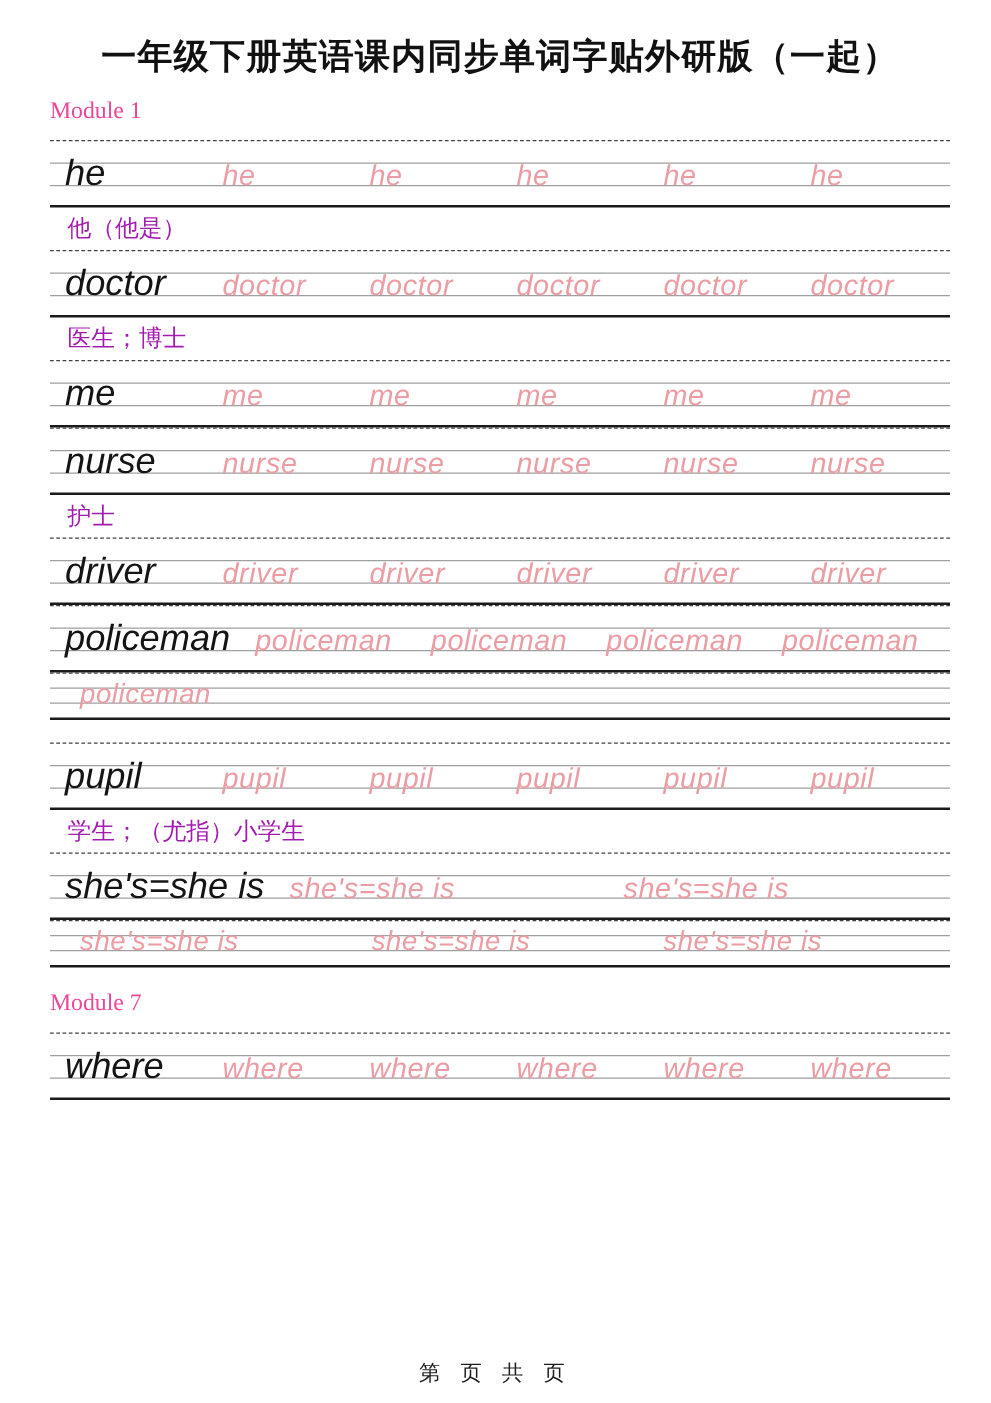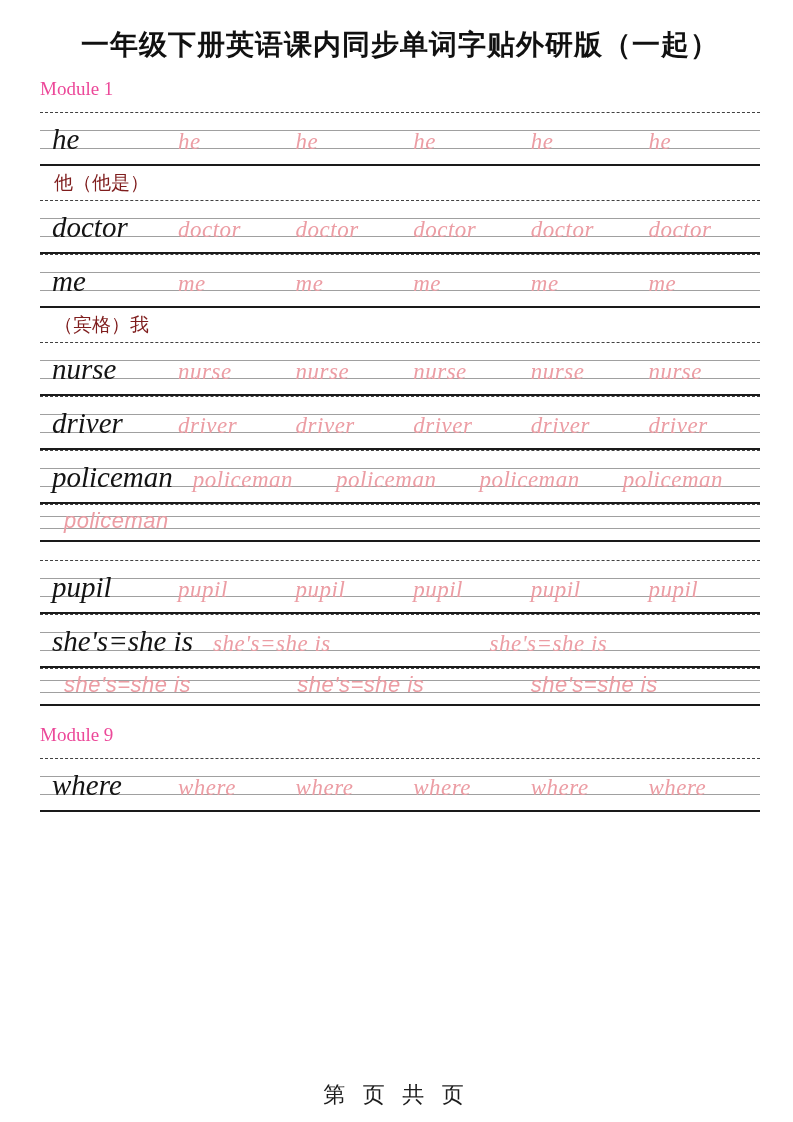--- a/index.html
+++ b/index.html
@@ -25,21 +25,21 @@
 
   .module-heading {
     font-family:"Liberation Serif", serif;
     font-size:19px;
     color:#ec4899;
     margin:4px 0 12px 0;
   }
 
   
   .practice-box, .extra-box { position:relative; width:100%; }
-  .practice-box { height:54px;font-family:Liberation Serif, serif; }
+  .practice-box { height:54px; }
   .extra-box { height:38px; margin-bottom:18px; }
 
   .gl { position:absolute; left:0; right:0; height:0; pointer-events:none; }
   .gl-top   { top:0;  border-top:1px dashed #414141; }
   .gl-bot   { bottom:0; height:2px; background:#1a1a1a; border:none; }
   .practice-box .gl-mid1 { top:18px; border-top:1px solid #a0a0a0; }
   .practice-box .gl-mid2 { top:36px; border-top:1px solid #a0a0a0; }
   .extra-box .gl-mid1 { top:12px; border-top:1px solid #a0a0a0; }
   .extra-box .gl-mid2 { top:24px; border-top:1px solid #a0a0a0; }
 
@@ -72,28 +72,28 @@
   .extra-box .word-pink { font-size:22px; }
   .extra-words .word-pink { flex:0 0 auto; padding-left:12px; }
   .extra-words.spread .word-pink { flex:1 1 0; }
 
   .meaning {
     height:34px;
     display:flex; align-items:center;
     padding-left:14px;
     font-family:"Liberation Serif", "DejaVu Serif", serif;
     font-size:19px;
-    color:#7f1d1d;
+    color:#a21caf;
   }
 
   .page-footer {
     position:absolute;
     bottom:12px; left:0; right:0;
     text-align:center;
-    font-size:22px;
+    font-size:17px;
     letter-spacing:6px;
     color:#1c1c1c;
     font-family:"Liberation Serif", "DejaVu Serif", serif;
   }
 </style>
 </head>
 <body>
 
 <div class="page">
   <div class="page-title">一年级下册英语课内同步单词字贴外研版（一起）</div>
@@ -125,55 +125,56 @@
       <div class="gl gl-bot"></div>
       <div class="words">
         <span class="word-black">doctor</span>
       <span class="word-pink">doctor</span>
             <span class="word-pink">doctor</span>
             <span class="word-pink">doctor</span>
             <span class="word-pink">doctor</span>
             <span class="word-pink">doctor</span>
           </div>
     </div>
+    <div class="meaning">医生；博士</div>
   </div>
 
   <div class="entry">
     <div class="practice-box">
       <div class="gl gl-top"></div>
       <div class="gl gl-mid1"></div>
       <div class="gl gl-mid2"></div>
       <div class="gl gl-bot"></div>
       <div class="words">
         <span class="word-black">me</span>
       <span class="word-pink">me</span>
             <span class="word-pink">me</span>
             <span class="word-pink">me</span>
             <span class="word-pink">me</span>
             <span class="word-pink">me</span>
           </div>
     </div>
-    <div class="meaning">（宾格）我</div>
   </div>
 
   <div class="entry">
     <div class="practice-box">
       <div class="gl gl-top"></div>
       <div class="gl gl-mid1"></div>
       <div class="gl gl-mid2"></div>
       <div class="gl gl-bot"></div>
       <div class="words">
         <span class="word-black">nurse</span>
       <span class="word-pink">nurse</span>
             <span class="word-pink">nurse</span>
             <span class="word-pink">nurse</span>
             <span class="word-pink">nurse</span>
             <span class="word-pink">nurse</span>
           </div>
     </div>
+    <div class="meaning">护士</div>
   </div>
 
   <div class="entry">
     <div class="practice-box">
       <div class="gl gl-top"></div>
       <div class="gl gl-mid1"></div>
       <div class="gl gl-mid2"></div>
       <div class="gl gl-bot"></div>
       <div class="words">
         <span class="word-black">driver</span>
@@ -220,20 +221,21 @@
       <div class="gl gl-bot"></div>
       <div class="words">
         <span class="word-black">pupil</span>
       <span class="word-pink">pupil</span>
             <span class="word-pink">pupil</span>
             <span class="word-pink">pupil</span>
             <span class="word-pink">pupil</span>
             <span class="word-pink">pupil</span>
           </div>
     </div>
+    <div class="meaning">学生；（尤指）小学生</div>
   </div>
 
   <div class="entry">
     <div class="practice-box">
       <div class="gl gl-top"></div>
       <div class="gl gl-mid1"></div>
       <div class="gl gl-mid2"></div>
       <div class="gl gl-bot"></div>
       <div class="words">
         <span class="word-black">she's=she is</span>
@@ -247,21 +249,21 @@
     <div class="gl gl-mid1"></div>
     <div class="gl gl-mid2"></div>
     <div class="gl gl-bot"></div>
     <div class="words extra-words spread">
             <span class="word-pink">she's=she is</span>
             <span class="word-pink">she's=she is</span>
             <span class="word-pink">she's=she is</span>
           </div>
   </div>
 </div>
-<div class="module-heading">Module 9</div>
+<div class="module-heading">Module 7</div>
   <div class="entry">
     <div class="practice-box">
       <div class="gl gl-top"></div>
       <div class="gl gl-mid1"></div>
       <div class="gl gl-mid2"></div>
       <div class="gl gl-bot"></div>
       <div class="words">
         <span class="word-black">where</span>
       <span class="word-pink">where</span>
             <span class="word-pink">where</span>

